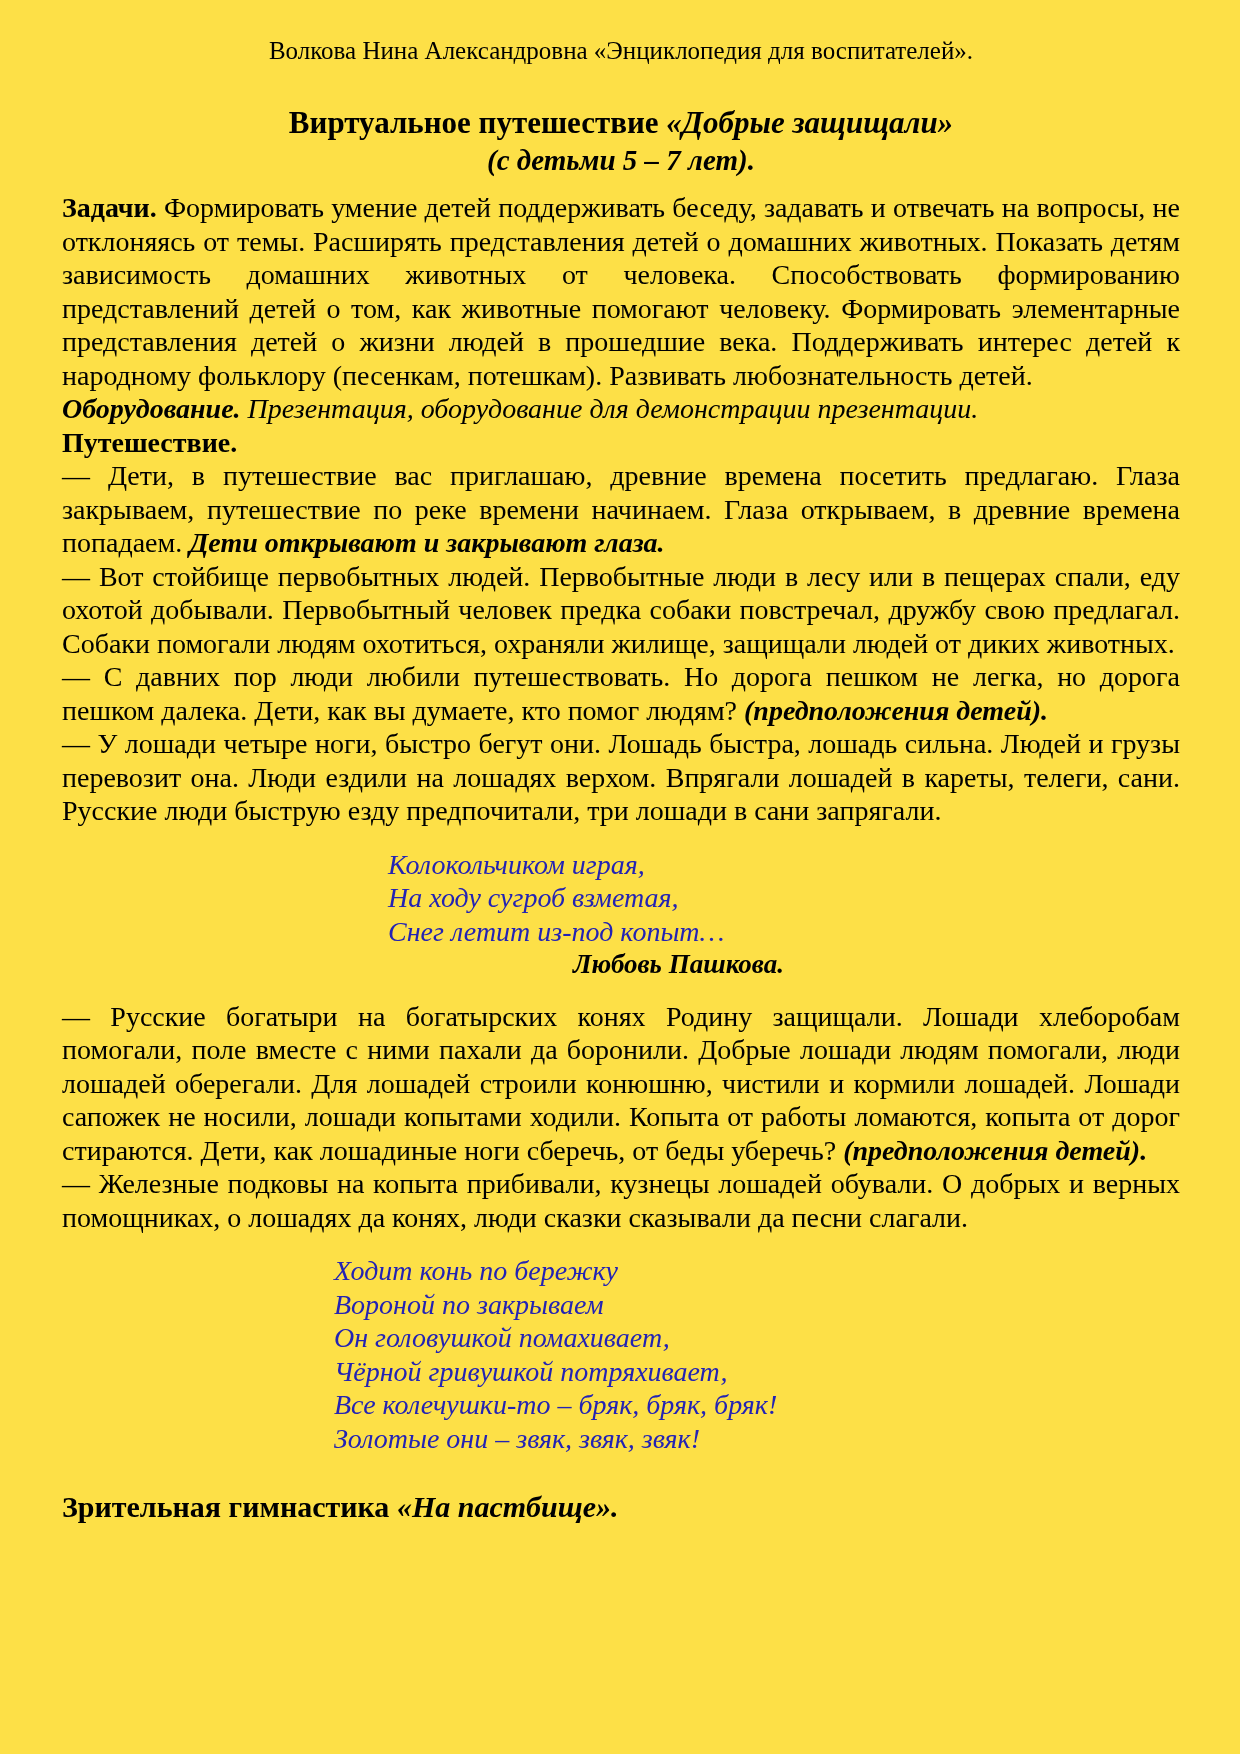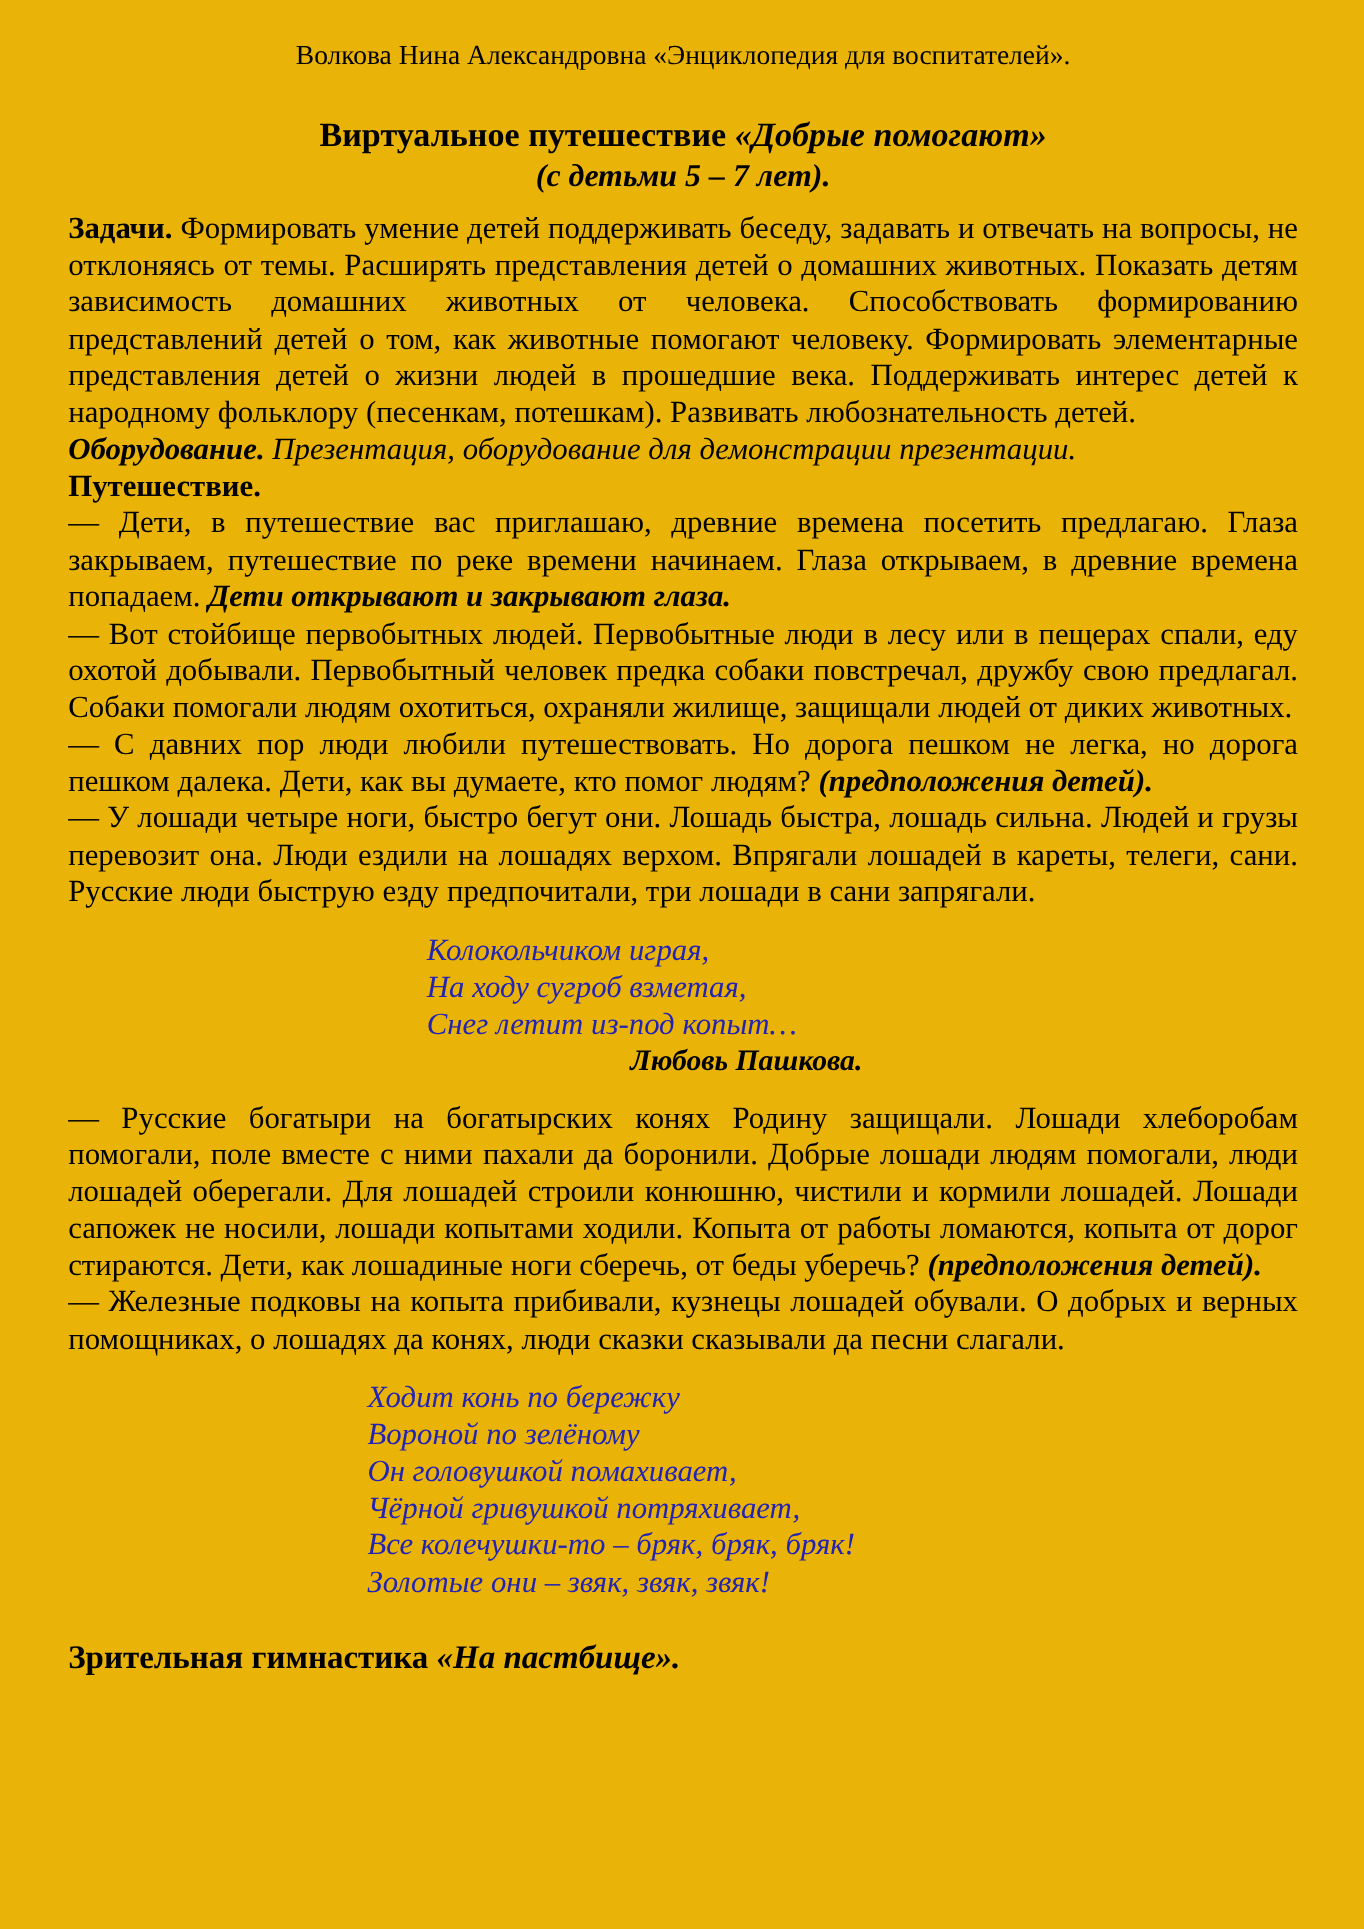--- a/index.html
+++ b/index.html
@@ -2,21 +2,21 @@
 <html lang="ru" style="--poem-blue: #2323b4;"><head>
   <meta charset="utf-8">
   <style>
     html, body { margin: 0; padding: 0; background: #ffffff; }
     .page {
       position: relative;
       width: 1240px;
       height: 1754px;
       box-sizing: border-box;
       padding: 36px 60px 0 62px;
-      background: #eab308;
+      background: #fde047;
       font-family: "Liberation Serif", "DejaVu Serif", serif;
       color: #000000;
       overflow: hidden;
     }
     .doc-header {
       margin: 0;
       text-align: center;
       font-size: 25px;
       line-height: 29px;
       font-weight: normal;
@@ -74,21 +74,21 @@
     }
     .footer-heading .quoted { font-style: italic; }
   </style>
 </head>
 <body>
 
 <div class="page">
 
   <p class="doc-header">Волкова Нина Александровна «Энциклопедия для воспитателей».</p>
 
-  <h1 class="doc-title"><span>Виртуальное путешествие </span><span class="quoted">«Добрые помогают»</span></h1>
+  <h1 class="doc-title"><span>Виртуальное путешествие </span><span class="quoted">«Добрые защищали»</span></h1>
 
   <p class="doc-subtitle">(с детьми 5 – 7 лет).</p>
 
   <p class="body-par first-par"><span class="lead-bold">Задачи.</span><span> Формировать умение детей поддерживать беседу, задавать и отвечать на вопросы, не отклоняясь от темы. Расширять представления детей о домашних животных. Показать детям зависимость домашних животных от человека. Способствовать формированию представлений детей о том, как животные помогают человеку. Формировать элементарные представления детей о жизни людей в прошедшие века. Поддерживать интерес детей к народному фольклору (песенкам, потешкам). Развивать любознательность детей.</span></p>
 
   <p class="body-par"><span class="lead-bold-italic">Оборудование.</span><span class="italic-run">  Презентация, оборудование для демонстрации презентации.</span></p>
 
   <p class="body-par"><span class="lead-bold">Путешествие.</span></p>
 
   <p class="body-par"><span>— Дети, в путешествие вас приглашаю, древние времена посетить предлагаю. Глаза закрываем, путешествие по реке времени начинаем. Глаза открываем, в древние времена попадаем. </span><span class="note">Дети открывают и закрывают глаза.</span></p>
@@ -106,21 +106,21 @@
   </div>
 
   <p class="poem-author">Любовь Пашкова.</p>
 
   <p class="body-par after-poem"><span>— Русские богатыри на богатырских конях Родину защищали. Лошади хлеборобам помогали, поле вместе с ними пахали да боронили. Добрые лошади людям помогали, люди лошадей оберегали. Для лошадей строили конюшню, чистили и кормили лошадей. Лошади сапожек не носили, лошади копытами ходили. Копыта от работы ломаются, копыта от дорог стираются. Дети, как лошадиные ноги сберечь, от беды уберечь? </span><span class="note">(предположения детей).</span></p>
 
   <p class="body-par"><span>— Железные подковы на копыта прибивали, кузнецы лошадей обували. О добрых и верных помощниках, о лошадях да конях, люди сказки сказывали да песни слагали.</span></p>
 
   <div class="poem poem-horse">
     <p class="poem-line">Ходит конь по бережку</p>
-    <p class="poem-line">Вороной по зелёному</p>
+    <p class="poem-line">Вороной по закрываем</p>
     <p class="poem-line">Он головушкой помахивает,</p>
     <p class="poem-line">Чёрной гривушкой потряхивает,</p>
     <p class="poem-line">Все колечушки-то – бряк, бряк, бряк!</p>
     <p class="poem-line">Золотые они – звяк, звяк, звяк!</p>
   </div>
 
   <p class="footer-heading"><span>Зрительная гимнастика </span><span class="quoted">«На пастбище».</span></p>
 
 </div>
 

